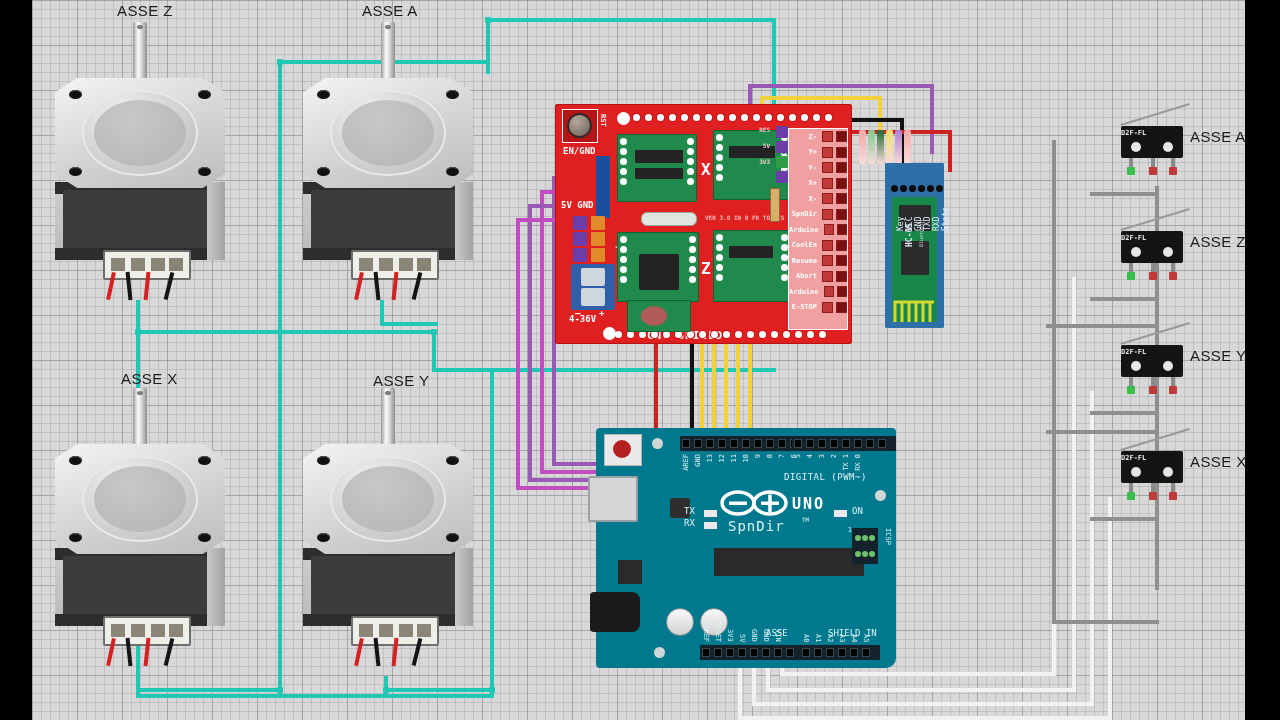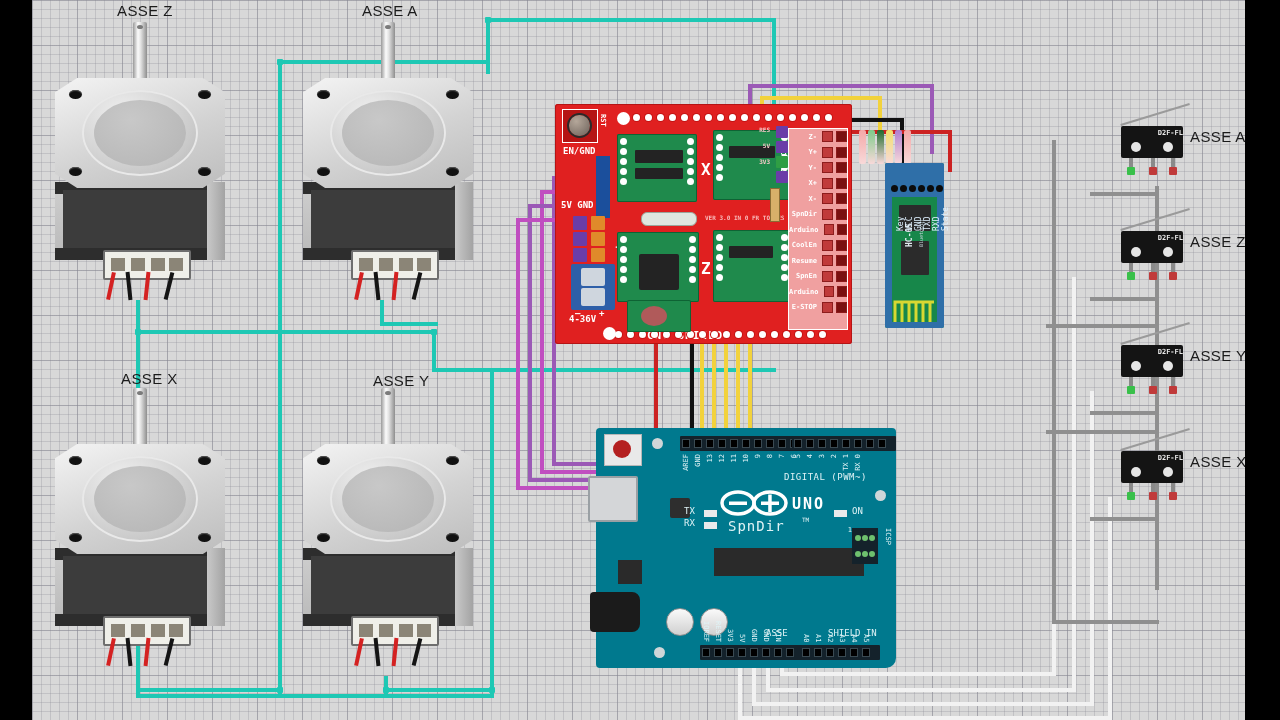--- a/index.html
+++ b/index.html
@@ -100,21 +100,21 @@
   #hc05 .grn{position:absolute;left:7px;top:34px;right:7px;bottom:6px;background:#17874a;}
   #hc05 .chip{position:absolute;background:#2b2b2b;border-radius:1px;}
   #hc05 .ant{position:absolute;left:8px;bottom:6px;width:43px;height:26px;}
   #hc05 .pad{position:absolute;width:7px;height:7px;background:#0b0b0b;border-radius:50%;}
   #hc05 .pinlabel{position:absolute;color:#dff1ff;font:8px "DejaVu Sans Mono",monospace;
     transform:rotate(-90deg);transform-origin:left top;white-space:nowrap;}
   .jwire{position:absolute;width:7px;height:34px;border-radius:2px;z-index:34;}
 
   
   .sw{position:absolute;width:62px;height:32px;background:#141414;border-radius:2px;z-index:30;}
-  .sw .nm{position:absolute;left:0;right:0;top:3px;text-align:right;color:#e8e8e8;font:bold 7px "DejaVu Sans Mono",monospace;}
+  .sw .nm{position:absolute;left:0;right:0;top:3px;text-align:left;color:#e8e8e8;font:bold 7px "DejaVu Sans Mono",monospace;}
   .sw .d{position:absolute;top:16px;width:10px;height:10px;border-radius:50%;background:#e6e6e6;}
   .sw .pin{position:absolute;top:32px;width:4px;height:14px;background:#8a8a8a;}
   .sw .pin b{position:absolute;left:-2px;bottom:-3px;width:8px;height:8px;display:block;border-radius:1px;}
   .lever{position:absolute;height:2px;background:#9a9a9a;transform-origin:left center;z-index:29;}
 </style>
 </head>
 <body>
 
 <div id="stage">
   <div id="canvas">
@@ -513,21 +513,21 @@
               <b>CoolEn</b>
               <u></u>
               <u class="sq"></u>
             </div>
             <div class="r">
               <b>Resume</b>
               <u></u>
               <u class="sq"></u>
             </div>
             <div class="r">
-              <b>SpnEn</b>
+              <b>Abort</b>
               <u></u>
               <u class="sq"></u>
             </div>
             <div class="r">
               <b>Arduino</b>
               <u></u>
               <u class="sq"></u>
             </div>
             <div class="r">
               <b>E-STOP</b>

